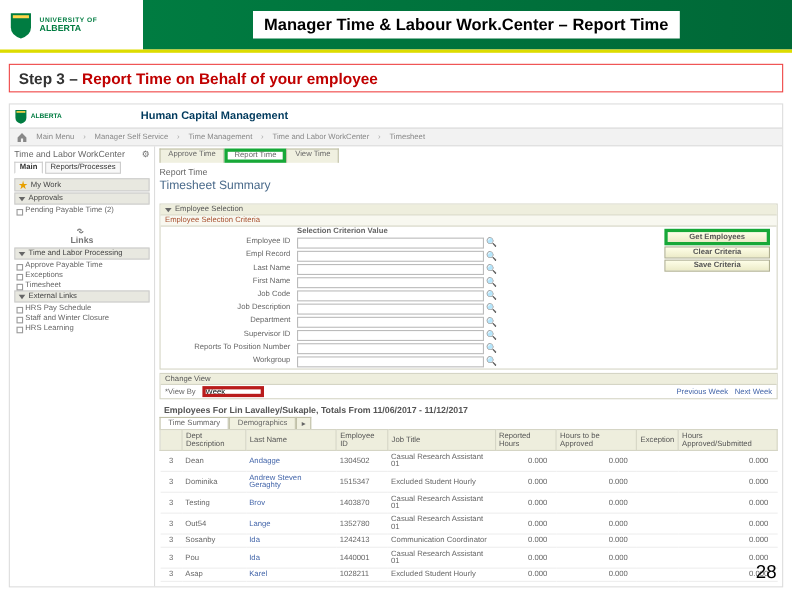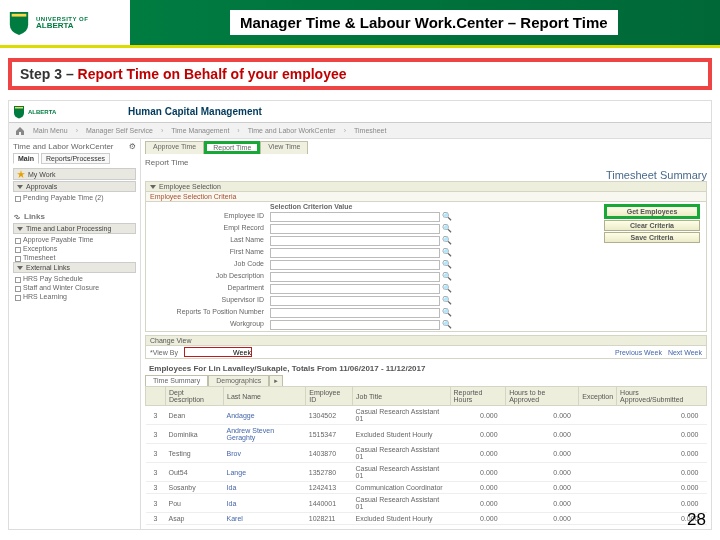--- a/index.html
+++ b/index.html
@@ -6,21 +6,21 @@
   body { font-family: Arial, sans-serif; font-size: 9px; color: #333; width: 720px; height: 540px; background: #fff; position: relative; overflow: hidden; }
 
   
   .hdr { height: 48px; background: linear-gradient(to right, #fff 0, #fff 130px, #007c41 130px, #006837 100%); display: flex; align-items: center; border-bottom: 3px solid #dddc00; }
   .logo-box { width: 130px; display: flex; align-items: center; padding: 4px 8px; }
   .shield { width: 22px; height: 26px; }
   .logo-txt { margin-left: 6px; font-size: 8px; font-weight: bold; color: #007c41; line-height: 1; }
   .logo-txt .uo { font-size: 6px; letter-spacing: 0.5px; }
   .title { color: #000; font-weight: bold; font-size: 15px; margin-left: 100px; background: #fff; padding: 4px 10px; }
 
-  .stepbar { border: 4px solid #ef4444; margin: 10px 8px; padding: 4px 8px; font-size: 14px; font-weight: bold; }
+  .stepbar { border: 1px solid #ef4444; margin: 10px 8px; padding: 4px 8px; font-size: 14px; font-weight: bold; }
   .stepbar .red { color: #c00000; }
 
   
   .app { margin: 4px 8px 0; border: 1px solid #ddd; font-size: 8px; }
   .topbar { height: 22px; border-bottom: 1px solid #ccc; display: flex; align-items: center; padding: 0 4px; gap: 4px; }
   .mini-logo { width: 80px; height: 18px; display: flex; align-items: center; font-size: 6px; color: #007c41; font-weight: bold; }
   .mini-shield { width: 12px; height: 14px; margin-right: 3px; }
   .hcm-title { color: #003a5d; font-weight: bold; font-size: 10px; margin-left: 31px; }
 
   .breadcrumb { height: 16px; background: #f2f2f2; border-bottom: 1px solid #ddd; display: flex; align-items: center; padding: 0 6px; gap: 8px; font-size: 7px; color: #888; }
@@ -30,45 +30,45 @@
   .workspace { display: flex; }
   .leftcol { width: 132px; border-right: 1px solid #ddd; padding: 3px 4px; }
   .wc-title { font-size: 8px; color: #666; margin-bottom: 2px; display: flex; align-items: center; justify-content: space-between; }
   .tabs-l { display: flex; gap: 2px; margin-bottom: 4px; }
   .tabs-l span { border: 1px solid #ccc; padding: 1px 4px; font-size: 7px; background: #f8f8f8; }
   .tabs-l .act { font-weight: bold; background: #fff; border-bottom-color: #fff; }
   .sec-h { background: #e8e8e0; border: 1px solid #ccc; padding: 1px 3px; font-size: 7px; color: #444; margin-bottom: 1px; display: flex; align-items: center; }
   .sec-h .tri { display: inline-block; width: 0; height: 0; border-left: 3px solid transparent; border-right: 3px solid transparent; border-top: 4px solid #666; margin-right: 3px; }
   .lnk-item { font-size: 7px; color: #666; padding: 1px 0 1px 10px; position: relative; }
   .lnk-item:before { content: ""; position: absolute; left: 2px; top: 3px; width: 4px; height: 4px; border: 1px solid #999; }
-  .links-h { font-weight: bold; font-size: 8px; color: #777; margin: 10px 0 2px; display: flex; align-items: center; }
+  .links-h { font-weight: bold; font-size: 8px; color: #777; margin: 10px 0 2px; display: flex; align-items: center; flex-direction: column; }
   .links-h svg { margin-right: 3px; }
 
   .rightcol { flex: 1; padding: 2px 4px 4px; }
   .tabs-r { display: flex; gap: 0; margin-bottom: 4px; }
   .tabs-r span { border: 1px solid #c0c0a8; border-bottom: none; padding: 1px 7px; font-size: 7px; background: #f0f0e0; color: #666; }
   .tabs-r .hl { border: 3px solid #17a838; padding: 0 6px; background: #fff; }
   .page-h { font-size: 8px; color: #666; margin: 2px 0; }
-  .ts-sum { color: #4a6a8a; font-size: 11px; margin-bottom: 0; text-align: right; }
+  .ts-sum { color: #4a6a8a; font-size: 11px; margin-bottom: 10px; }
 
   .panel { border: 1px solid #d5d5c5; margin-bottom: 3px; }
   .panel-h { background: #eeeedd; border-bottom: 1px solid #d5d5c5; padding: 1px 4px; font-size: 7px; color: #555; display: flex; align-items: center; }
   .panel-h .tri { display: inline-block; width: 0; height: 0; border-left: 3px solid transparent; border-right: 3px solid transparent; border-top: 4px solid #666; margin-right: 3px; }
   .panel-h.sub { color: #a85030; background: #f8f8f0; }
   .sel-row { display: flex; padding: 1px 4px; position: relative; }
   .sel-row .lbl { width: 120px; text-align: right; padding-right: 6px; font-size: 7px; color: #666; }
   .sel-row .val { font-size: 7px; color: #666; }
   .sel-row input { width: 170px; height: 10px; border: 1px solid #bbb; font-size: 7px; }
   .lookup { color: #888; font-size: 8px; margin-left: 2px; cursor: pointer; }
   .btn-col { position: absolute; right: 6px; top: 2px; display: flex; flex-direction: column; gap: 1px; }
   .btn { border: 1px solid #b0b090; background: linear-gradient(#fefee8, #ecebc8); padding: 1px 10px; font-size: 7px; color: #555; width: 96px; text-align: center; cursor: pointer; }
   .btn.hl { border: 3px solid #17a838; }
 
   .cv-row { display: flex; align-items: center; padding: 1px 4px; gap: 6px; font-size: 7px; color: #666; }
-  .cv-row input { width: 68px; height: 10px; border: 1px solid #b91c1c; font-size: 7px; text-align: right; }
+  .cv-row input { width: 56px; height: 10px; border: 3px solid #b91c1c; font-size: 7px; }
   .cv-spacer { flex: 1; }
   .cv-link { color: #4466aa; font-size: 7px; }
 
   .emp-h { font-size: 8px; font-weight: bold; color: #555; padding: 2px 4px; }
   .tabs-t { display: flex; gap: 0; }
   .tabs-t span { border: 1px solid #c0c0a8; border-bottom: none; padding: 1px 7px; font-size: 7px; background: #f0f0e0; color: #666; }
   .tabs-t .act { background: #fff; }
 
   table { border-collapse: collapse; width: 100%; font-size: 7px; }
   th { background: #eeeedd; border: 1px solid #d5d5c5; padding: 2px 3px; font-weight: normal; color: #555; text-align: left; }

